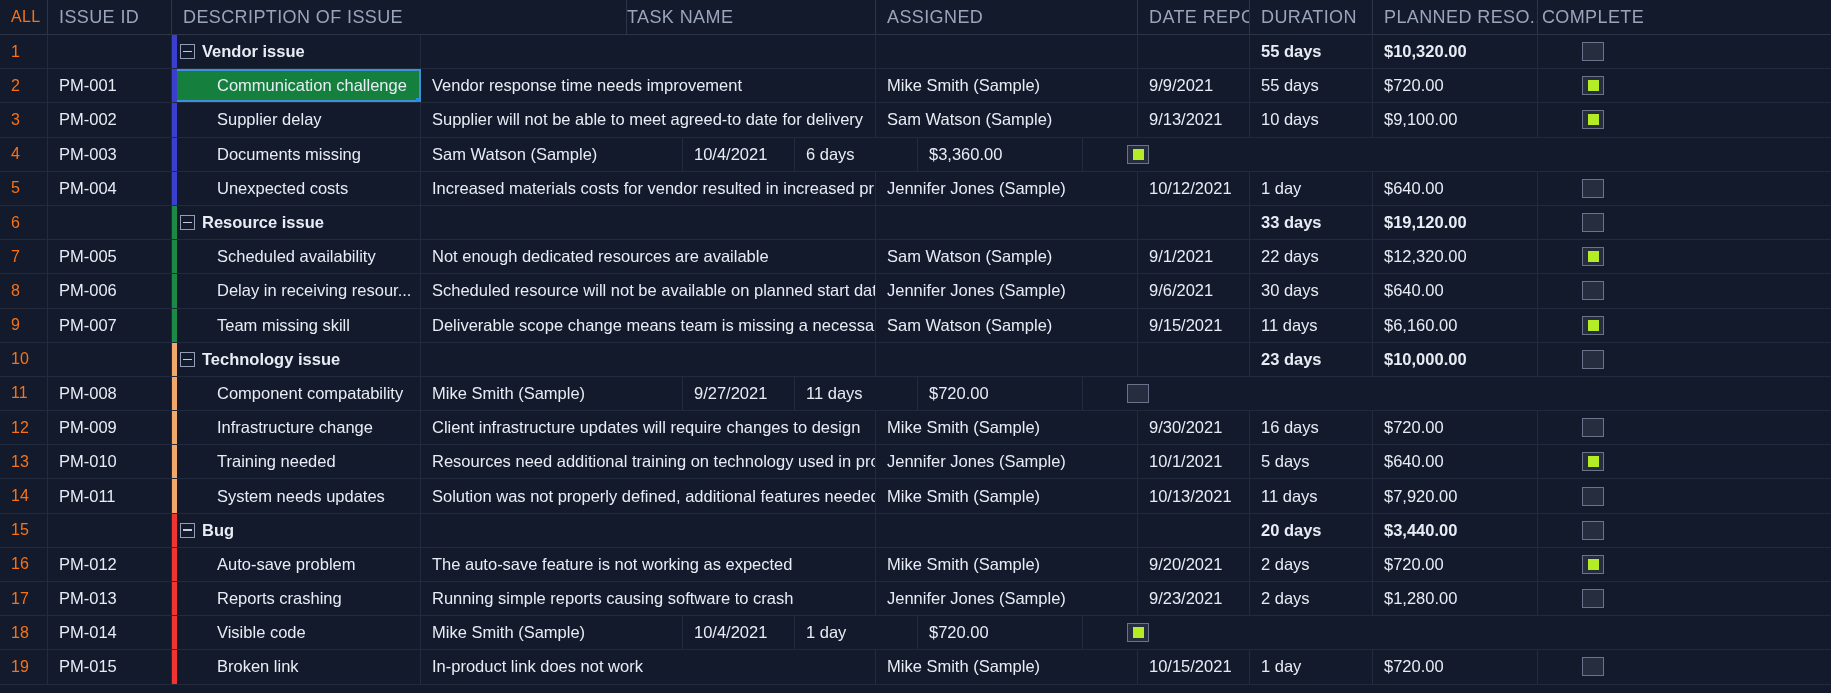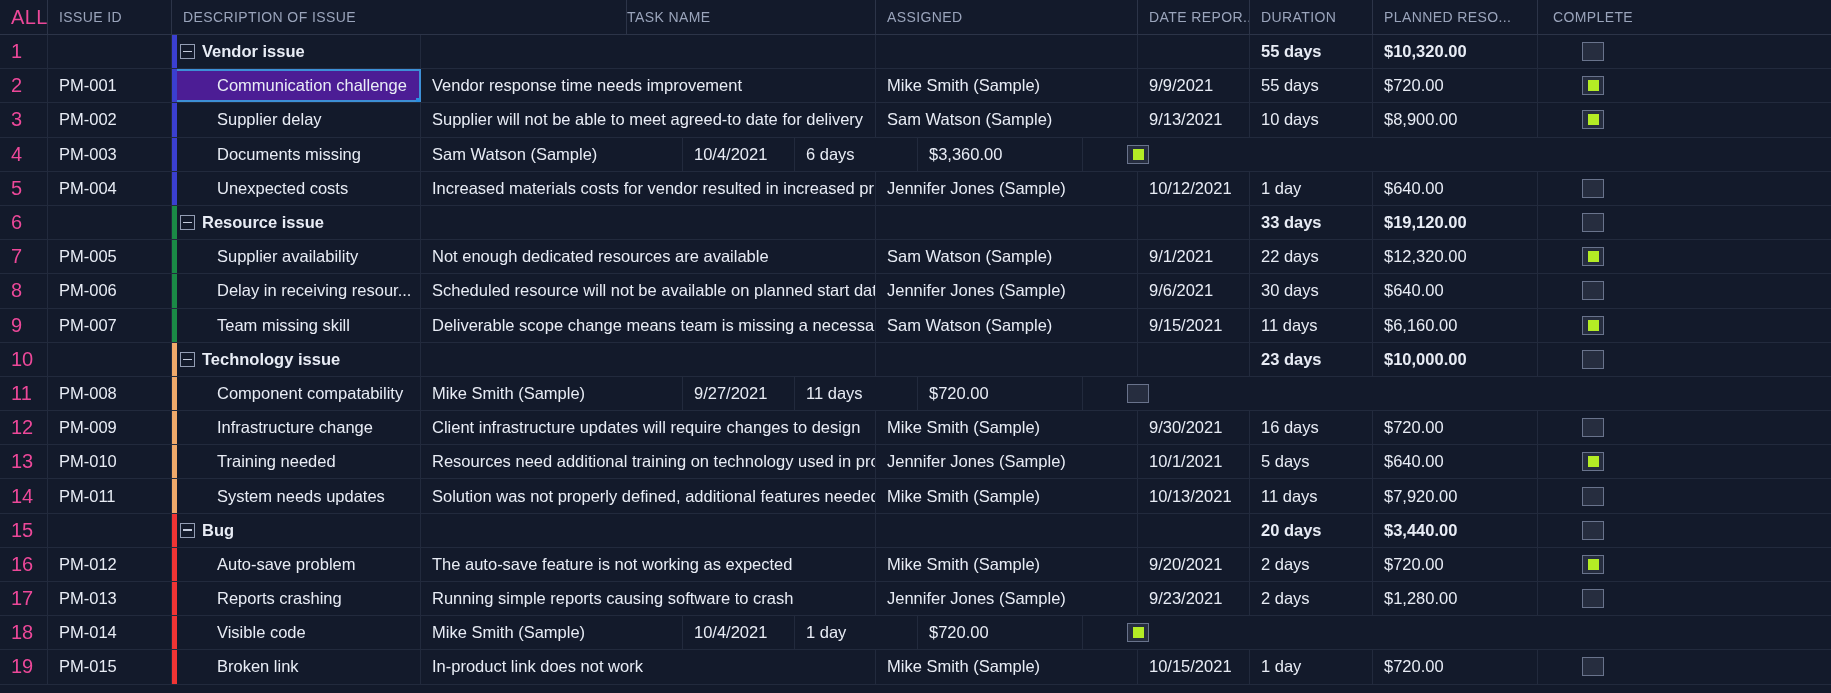--- a/index.html
+++ b/index.html
@@ -21,21 +21,21 @@
   .header-row {
     display: flex;
     height: 35px;
     flex: 0 0 35px;
     background: #131a2b;
     border-bottom: 1px solid #2c3448;
   }
   .hcell {
     display: flex;
     align-items: center;
-    font-size: 14px;
+    font-size: 18px;
     letter-spacing: .4px;
     color: #9aa4bb;
     padding: 0 11px;
     border-right: 1px solid #2c3448;
     white-space: nowrap;
     overflow: hidden;
     height: 100%;
   }
   
   .body-rows { display: flex; flex-direction: column; flex: 1 1 auto; }
@@ -62,21 +62,21 @@
   .c-all      { width: 48px;  justify-content: flex-start; color:#7e889f; padding-left:11px; }
   .c-id       { width: 124px; }
   .c-task     { width: 249px; padding-left: 0; }
   .c-desc     { width: 455px; }
   .c-assigned { width: 262px; }
   .c-date     { width: 112px; }
   .c-duration { width: 123px; }
   .c-planned  { width: 165px; }
   .c-complete { width: 110px; justify-content: center; border-right: none; }
 
-  .c-all      { color:#ec4899; font-size:20px; }
+  .c-all      { color:#f97316; font-size:16px; }
 
   
   .task-inner {
     display: flex;
     align-items: center;
     width: 100%;
     height: 100%;
     position: relative;
   }
   .colorbar {
@@ -117,21 +117,21 @@
     content: "";
     width: 11px; height: 11px;
     background: #b4ec25;
     display: block;
   }
 
   
   .selected {
     outline: 2px solid #3d8fd6;
     outline-offset: -2px;
-    background: #4c1d95;
+    background: #15803d;
     z-index: 5;
   }
   .sel-handle {
     position: absolute;
     width: 9px; height: 9px;
     background: #2a8ee0;
     right: -5px; bottom: -5px;
     z-index: 20;
   }
 </style>
@@ -197,21 +197,21 @@
         <div class="cell c-task">
           <div class="task-inner task-child">
             <div class="colorbar" style="background: rgb(59, 63, 208);"></div>
             <span class="task-label">Supplier delay</span>
           </div>
         </div>
         <div class="cell c-desc">Supplier will not be able to meet agreed-to date for delivery</div>
         <div class="cell c-assigned">Sam Watson (Sample)</div>
         <div class="cell c-date">9/13/2021</div>
         <div class="cell c-duration">10 days</div>
-        <div class="cell c-planned">$8,900.00</div>
+        <div class="cell c-planned">$9,100.00</div>
         <div class="cell c-complete">
           <div class="chk on"></div>
         </div>
       </div>
       <div class="row">
         <div class="cell c-all">4</div>
         <div class="cell c-id">PM-003</div>
         <div class="cell c-task">
           <div class="task-inner task-child">
             <div class="colorbar" style="background: rgb(59, 63, 208);"></div>
@@ -264,21 +264,21 @@
         <div class="cell c-complete">
           <div class="chk"></div>
         </div>
       </div>
       <div class="row">
         <div class="cell c-all">7</div>
         <div class="cell c-id">PM-005</div>
         <div class="cell c-task">
           <div class="task-inner task-child">
             <div class="colorbar" style="background: rgb(26, 138, 70);"></div>
-            <span class="task-label">Supplier availability</span>
+            <span class="task-label">Scheduled availability</span>
           </div>
         </div>
         <div class="cell c-desc">Not enough dedicated resources are available</div>
         <div class="cell c-assigned">Sam Watson (Sample)</div>
         <div class="cell c-date">9/1/2021</div>
         <div class="cell c-duration">22 days</div>
         <div class="cell c-planned">$12,320.00</div>
         <div class="cell c-complete">
           <div class="chk on"></div>
         </div>

